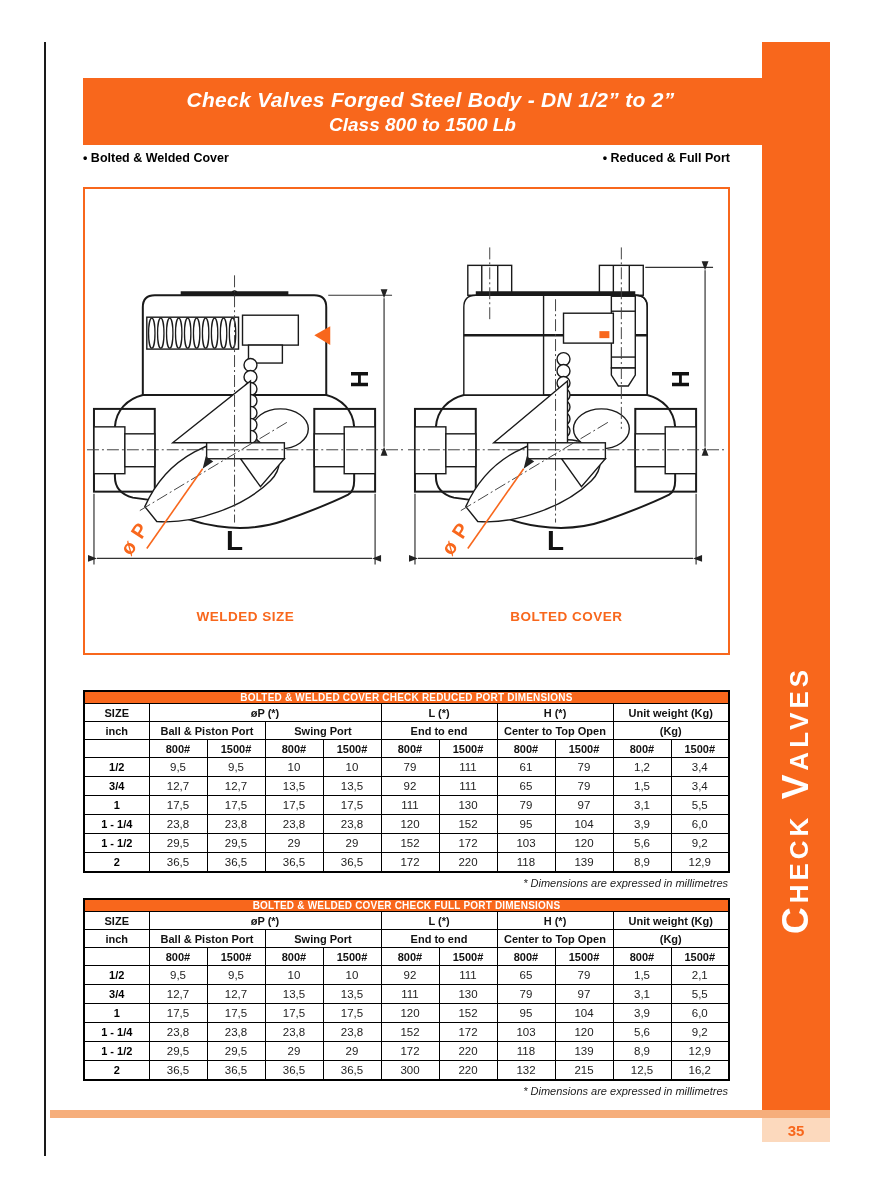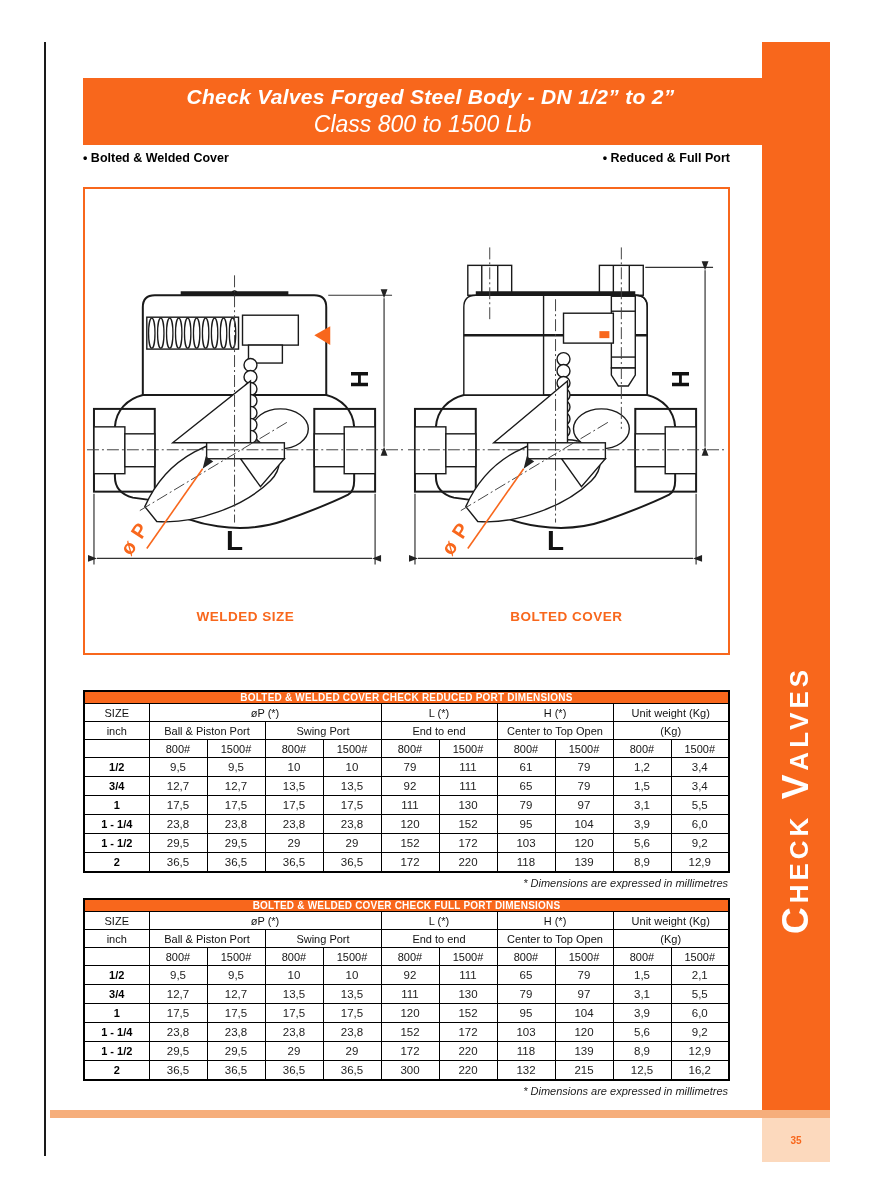--- a/index.html
+++ b/index.html
@@ -17,34 +17,34 @@
     background:#F8671C;
   }
   .sidebar-text {
     position:absolute; left:0; bottom:100px; width:68px; height:420px;
     display:flex; align-items:center; justify-content:center;
     writing-mode:vertical-rl; transform:rotate(180deg);
     color:#ffffff; font-weight:bold; font-size:37px;
     font-variant:small-caps; letter-spacing:4px; white-space:nowrap;
   }
   .page-number-box {
-    position:absolute; left:762px; top:1118px; width:68px; height:44px;
+    position:absolute; left:762px; top:1118px; width:68px; height:24px;
     background:#FCD9BD; display:flex; align-items:center; justify-content:center;
-    color:#F8671C; font-weight:bold; font-size:10px;
+    color:#F8671C; font-weight:bold; font-size:15px;
   }
   .bottom-bar { position:absolute; left:50px; top:1110px; width:780px; height:8px; background:#F6AE7B; }
 
   
   .banner {
     position:absolute; left:83px; top:78px; width:679px; height:67px;
     background:#F8671C; color:#fff; text-align:center;
     display:flex; flex-direction:column; justify-content:center; gap:2px;
   }
   .banner .l1 { font-size:21px; font-weight:bold; font-style:italic; letter-spacing:0.3px;padding-left:16px; }
-  .banner .l2 { font-size:23px; font-weight:normal; font-style:italic; }
+  .banner .l2 { font-size:19px; font-weight:bold; font-style:italic; }
 
   .bullets {
     position:absolute; left:83px; top:151px; width:647px;
     display:flex; justify-content:space-between;
     font-size:12.5px; font-weight:bold; color:#000;gap:43px;
   }
 
   
   .diagram-box {
     position:absolute; left:83px; top:187px; width:643px; height:464px;
@@ -61,21 +61,21 @@
   table.dim-table {
     width:647px; border-collapse:collapse; table-layout:fixed;
     border:2px solid #000; font-family:"Liberation Sans",sans-serif;
   }
   table.dim-table col.c-size { width:65px; }
   table.dim-table td, table.dim-table th { border:1px solid #000; text-align:center; padding:0; }
   td.t-title {
     background:#F8671C; color:#fff; font-weight:bold; font-size:10px;
     text-align:left; padding:3px 0 3px 6px; letter-spacing:0.2px;
   }
-  table.dim-table th { font-size:11px; font-weight:normal; height:17px; }
+  table.dim-table th { font-size:11px; font-weight:bold; height:17px; }
   table.dim-table td.dcell { font-size:11.5px; height:18px; color:#222; }
   table.dim-table td.c-first { font-weight:bold; font-size:11px; color:#000; }
   .footnote { text-align:right; font-size:11px; font-style:italic; color:#222; margin-top:4px; padding-right:2px; }
 
   
   .outl  { fill:none; stroke:#1a1a1a; stroke-width:2; }
   .outl1 { fill:none; stroke:#1a1a1a; stroke-width:1.4; }
   .wfill { fill:#ffffff; stroke:#1a1a1a; stroke-width:1.4; }
   .cl    { stroke:#444; stroke-width:1; stroke-dasharray:12 3 2 3; fill:none; }
   .dim   { stroke:#333; stroke-width:1.2; fill:none; }

